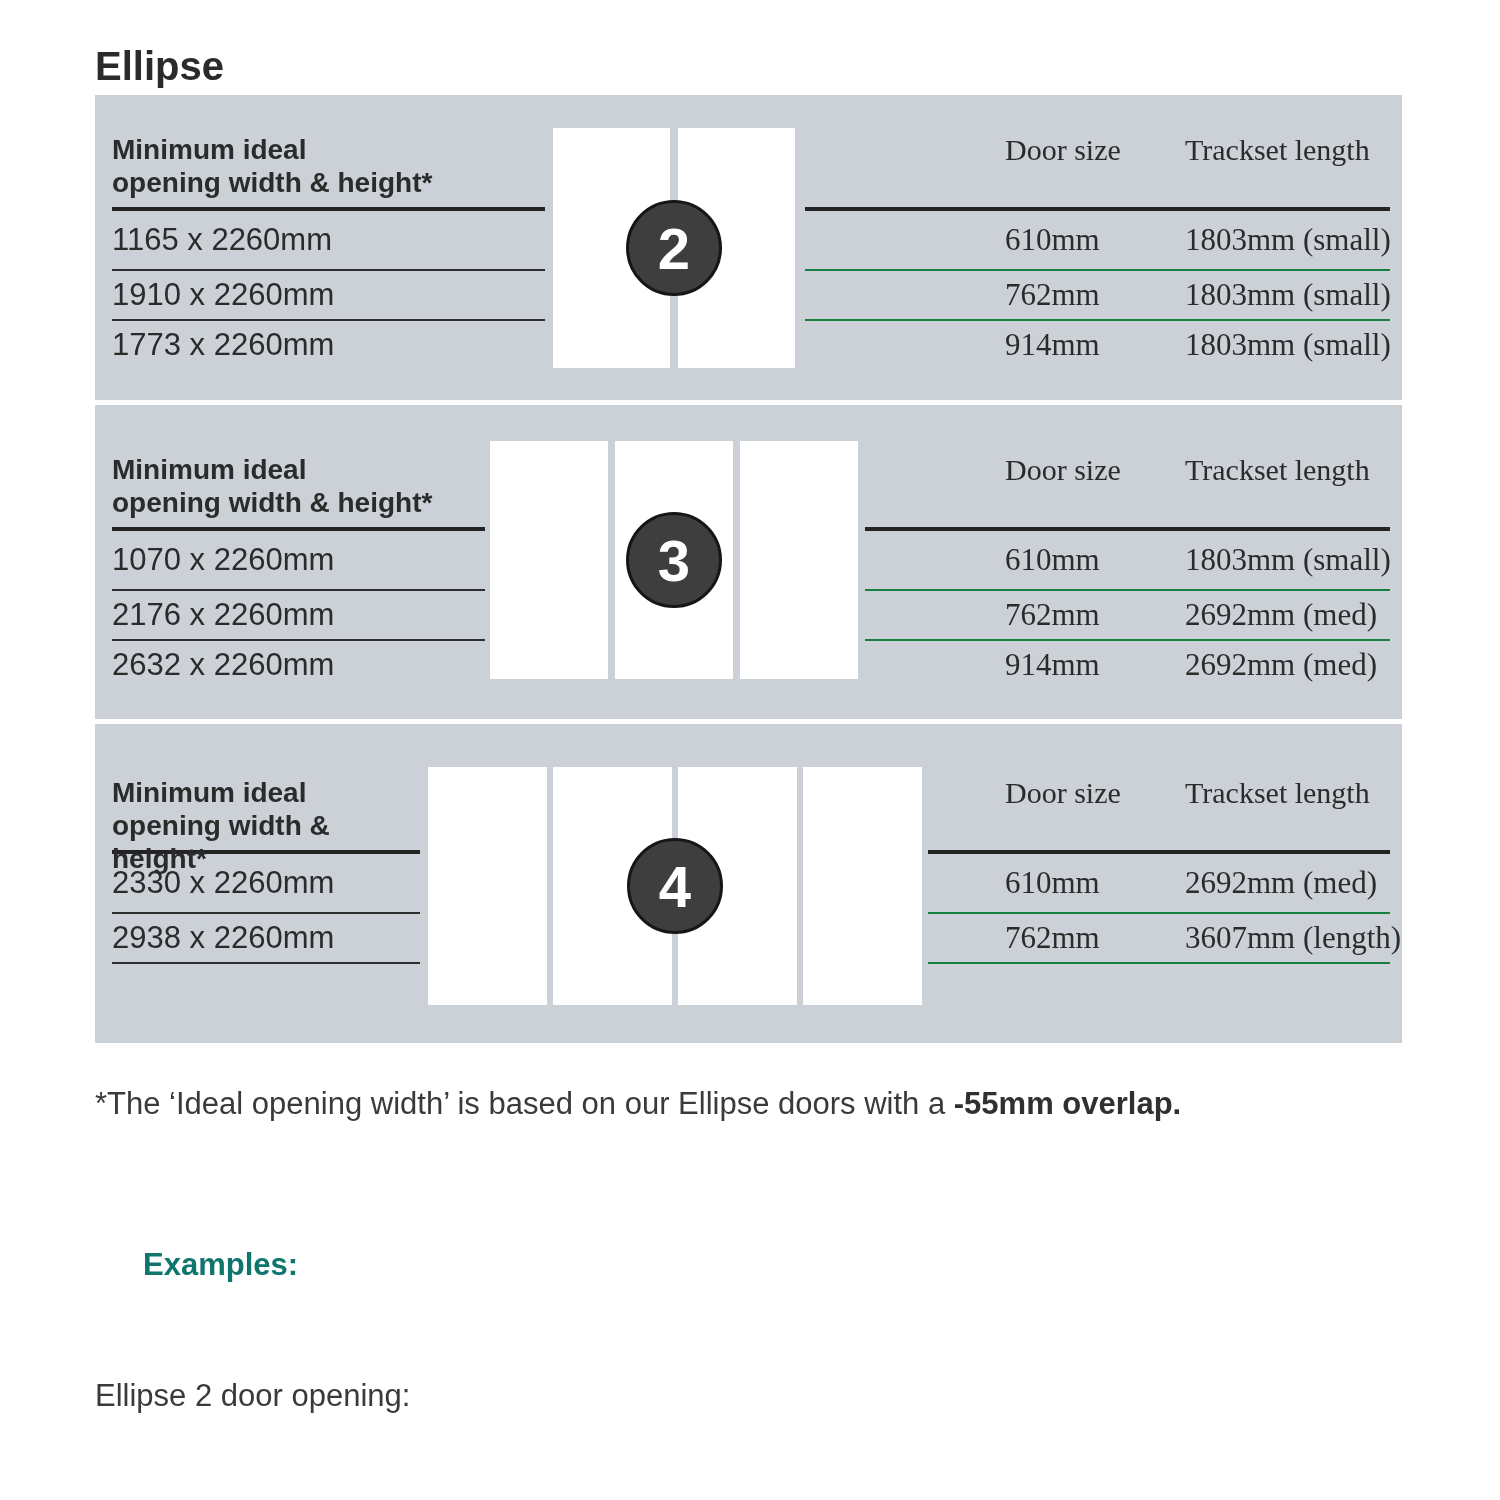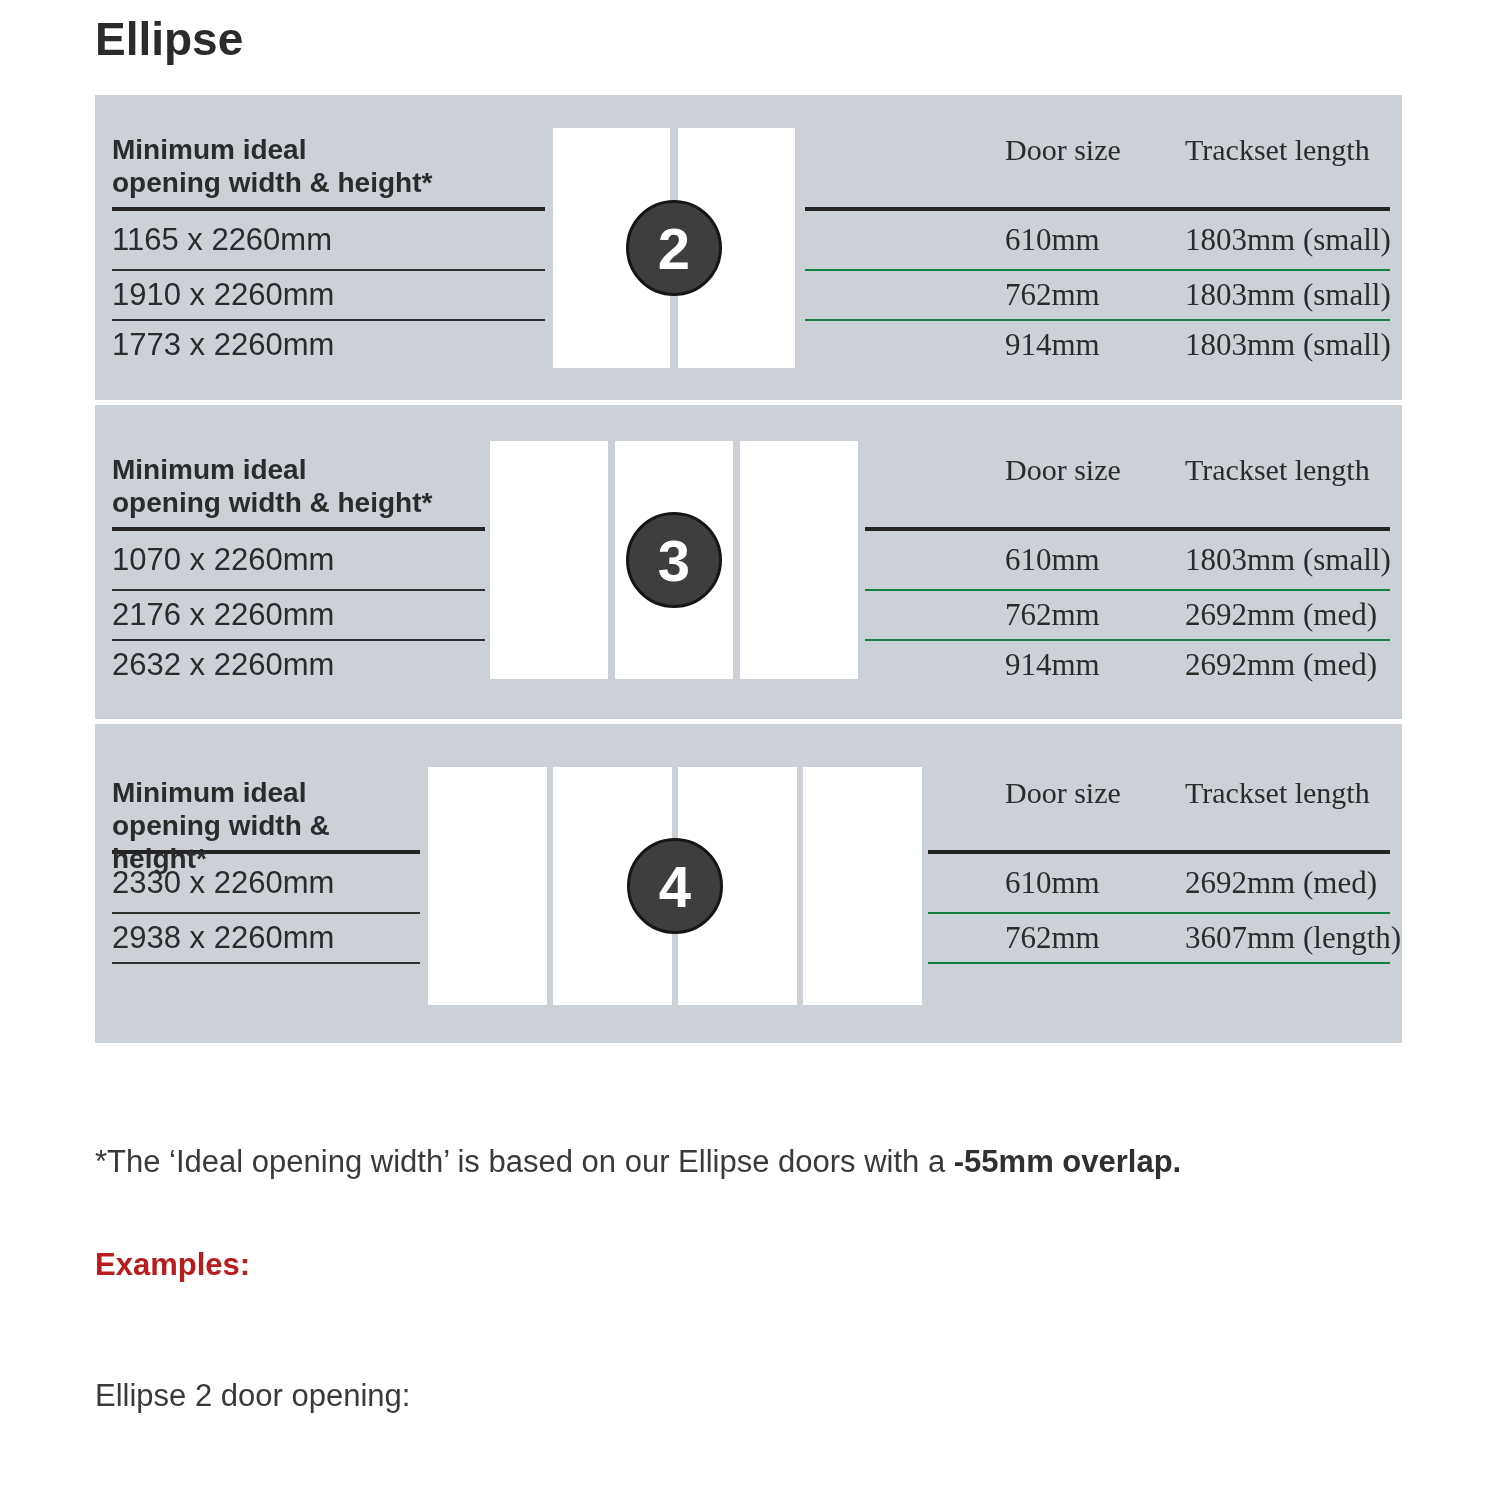--- a/index.html
+++ b/index.html
@@ -3,22 +3,22 @@
 <meta charset="utf-8">
 <style>
   html,body { margin:0; padding:0; background:#ffffff; }
   .page {
     position:relative; width:1500px; height:1500px;
     background:#ffffff; overflow:hidden;
     font-family:"Liberation Sans", sans-serif;
     color:#2b2b2b;
   }
   .title {
-    position:absolute; left:95px; top:12px; margin:0;
-    font-size:46px; font-weight:700; letter-spacing:0;
+    position:absolute; left:95px; top:44px; margin:0;
+    font-size:40px; font-weight:700; letter-spacing:0;
   }
   .panel {
     position:absolute; left:95px; top:95px; width:1307px; height:948px;
     display:flex; flex-direction:column; gap:5px;
   }
   .sec { position:relative; background:#cbd1d7; }
   .sec.s1 { height:305px; }
   .sec.s2 { height:314px; }
   .sec.s3 { height:319px; }
 
@@ -60,29 +60,29 @@
   .rt-header { height:74px; font-size:30px; line-height:33px; }
   .rt-row { height:48px; border-bottom:2px solid #15803d; }
   .rt-row .cell { display:flex; align-items:center; }
   .rt-row.first { height:58px; }
   .rt-row.nolast { border-bottom:none; }
   .cell { white-space:nowrap; font-size:31px; }
   .cell.h { font-size:30px; }
 
   
   .footnote {
-    position:absolute; left:95px; top:1144px; margin:0;
+    position:absolute; left:95px; top:1086px; margin:0;
     font-size:31px; color:#3a3a3a; white-space:pre-wrap;
   }
   .footnote b { color:#303030; }
   .examples {
     position:absolute; left:95px; top:1156px;
     font-size:31px; color:#3a3a3a; line-height:43.5px; white-space:pre-wrap;
   }
-  .examples .heading { font-weight:700; color:#b91c1c; }
+  .examples .heading { font-weight:700; color:#0f766e;margin-left:48px; }
 </style>
 </head>
 <body>
 
 <div class="page">
 
   <h1 class="title">Ellipse</h1>
 
   <div class="panel">
 

